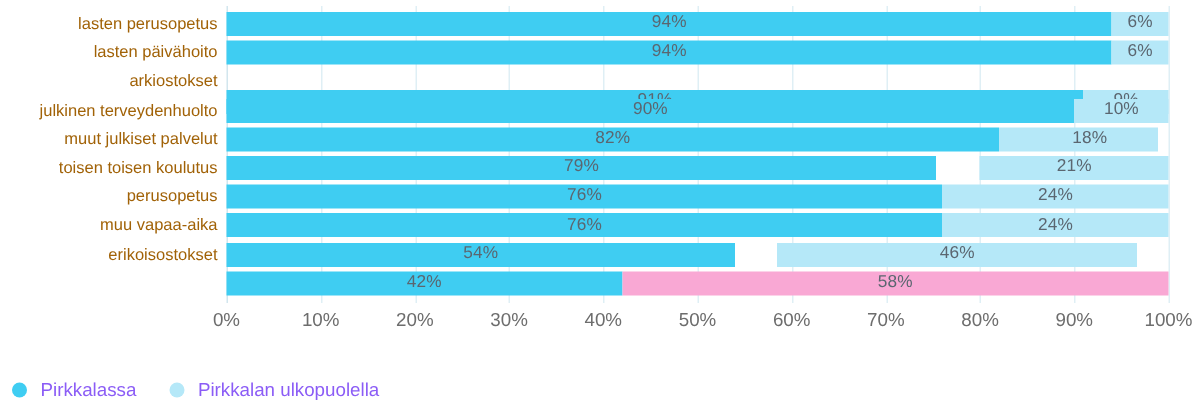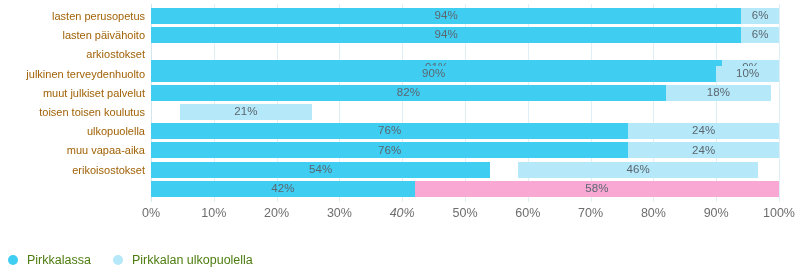--- a/index.html
+++ b/index.html
@@ -145,21 +145,21 @@
   }
   .legend-dot {
     width: 10px;
     height: 10px;
     border-radius: 50%;
     margin-right: 9px;
     flex: 0 0 auto;
   }
   .legend-text {
     font-size: 12.5px;
-    color: #4d7c0f;
+    color: #8b5cf6;
     white-space: nowrap;
   }
 </style>
 </head>
 <body>
 
 <div id="chart-root">
 
   <div class="gridlines">
       <div class="gridline edge-left" style="left: 0px;"></div>
@@ -175,21 +175,21 @@
       <div class="gridline" style="left: 628px;"></div>
     </div>
 
   <div class="cat-labels">
       <div class="cat-label" style="top: 0px;">lasten perusopetus</div>
       <div class="cat-label" style="top: 19.2px;">lasten päivähoito</div>
       <div class="cat-label" style="top: 38.4px;">arkiostokset</div>
       <div class="cat-label" style="top: 57.6px;">julkinen terveydenhuolto</div>
       <div class="cat-label" style="top: 76.8px;">muut julkiset palvelut</div>
       <div class="cat-label" style="top: 96px;">toisen toisen koulutus</div>
-      <div class="cat-label" style="top: 115.2px;">ulkopuolella</div>
+      <div class="cat-label" style="top: 115.2px;">perusopetus</div>
       <div class="cat-label" style="top: 134.4px;">muu vapaa-aika</div>
       <div class="cat-label" style="top: 153.6px;">erikoisostokset</div>
     </div>
 
   <div class="plot-area">
     <div class="rows">
         <div class="bar-row" style="top: 0px;">
           <div class="seg seg-primary" style="width: 590.32px; background: rgb(63, 205, 242);">
             <span class="seg-label">94%</span>
           </div>
@@ -218,25 +218,28 @@
             <span class="seg-label">90%</span>
           </div>
           <div class="seg seg-secondary" style="width: 62.8px; background: rgb(181, 232, 248);">
             <span class="seg-label">10%</span>
           </div>
         </div>
         <div class="bar-row" style="top: 76.8px;">
           <div class="seg seg-primary" style="width: 514.96px; background: rgb(63, 205, 242);">
             <span class="seg-label">82%</span>
           </div>
-          <div class="seg seg-secondary" style="width: 105px; background: rgb(181, 232, 248);">
+          <div class="seg seg-secondary" style="width: 91px; background: rgb(181, 232, 248); padding-left: 15px;">
             <span class="seg-label">18%</span>
           </div>
         </div>
         <div class="bar-row" style="top: 96px;">
+          <div class="seg seg-primary" style="width: 496.12px; background: rgb(63, 205, 242);">
+            <span class="seg-label">79%</span>
+          </div>
           <div class="seg seg-secondary" style="width: 131.88px; background: rgb(181, 232, 248); margin-left: 29px;">
             <span class="seg-label">21%</span>
           </div>
         </div>
         <div class="bar-row" style="top: 115.2px;">
           <div class="seg seg-primary" style="width: 477.28px; background: rgb(63, 205, 242);">
             <span class="seg-label">76%</span>
           </div>
           <div class="seg seg-secondary" style="width: 150.72px; background: rgb(181, 232, 248);">
             <span class="seg-label">24%</span>
@@ -267,21 +270,21 @@
           </div>
         </div>
       </div>
   </div>
 
   <div class="x-axis">
       <div class="tick-label" style="left: 0px;">0%</div>
       <div class="tick-label" style="left: 62.8px;">10%</div>
       <div class="tick-label" style="left: 125.6px;">20%</div>
       <div class="tick-label" style="left: 188.4px;">30%</div>
-      <div class="tick-label" style="left: 251.2px; font-style: italic;">40%</div>
+      <div class="tick-label" style="left: 251.2px;">40%</div>
       <div class="tick-label" style="left: 314px;">50%</div>
       <div class="tick-label" style="left: 376.8px;">60%</div>
       <div class="tick-label" style="left: 439.6px;">70%</div>
       <div class="tick-label" style="left: 502.4px;">80%</div>
       <div class="tick-label" style="left: 565.2px;">90%</div>
       <div class="tick-label" style="left: 628px;">100%</div>
     </div>
 
   <div class="legend">
       <div class="legend-item">

